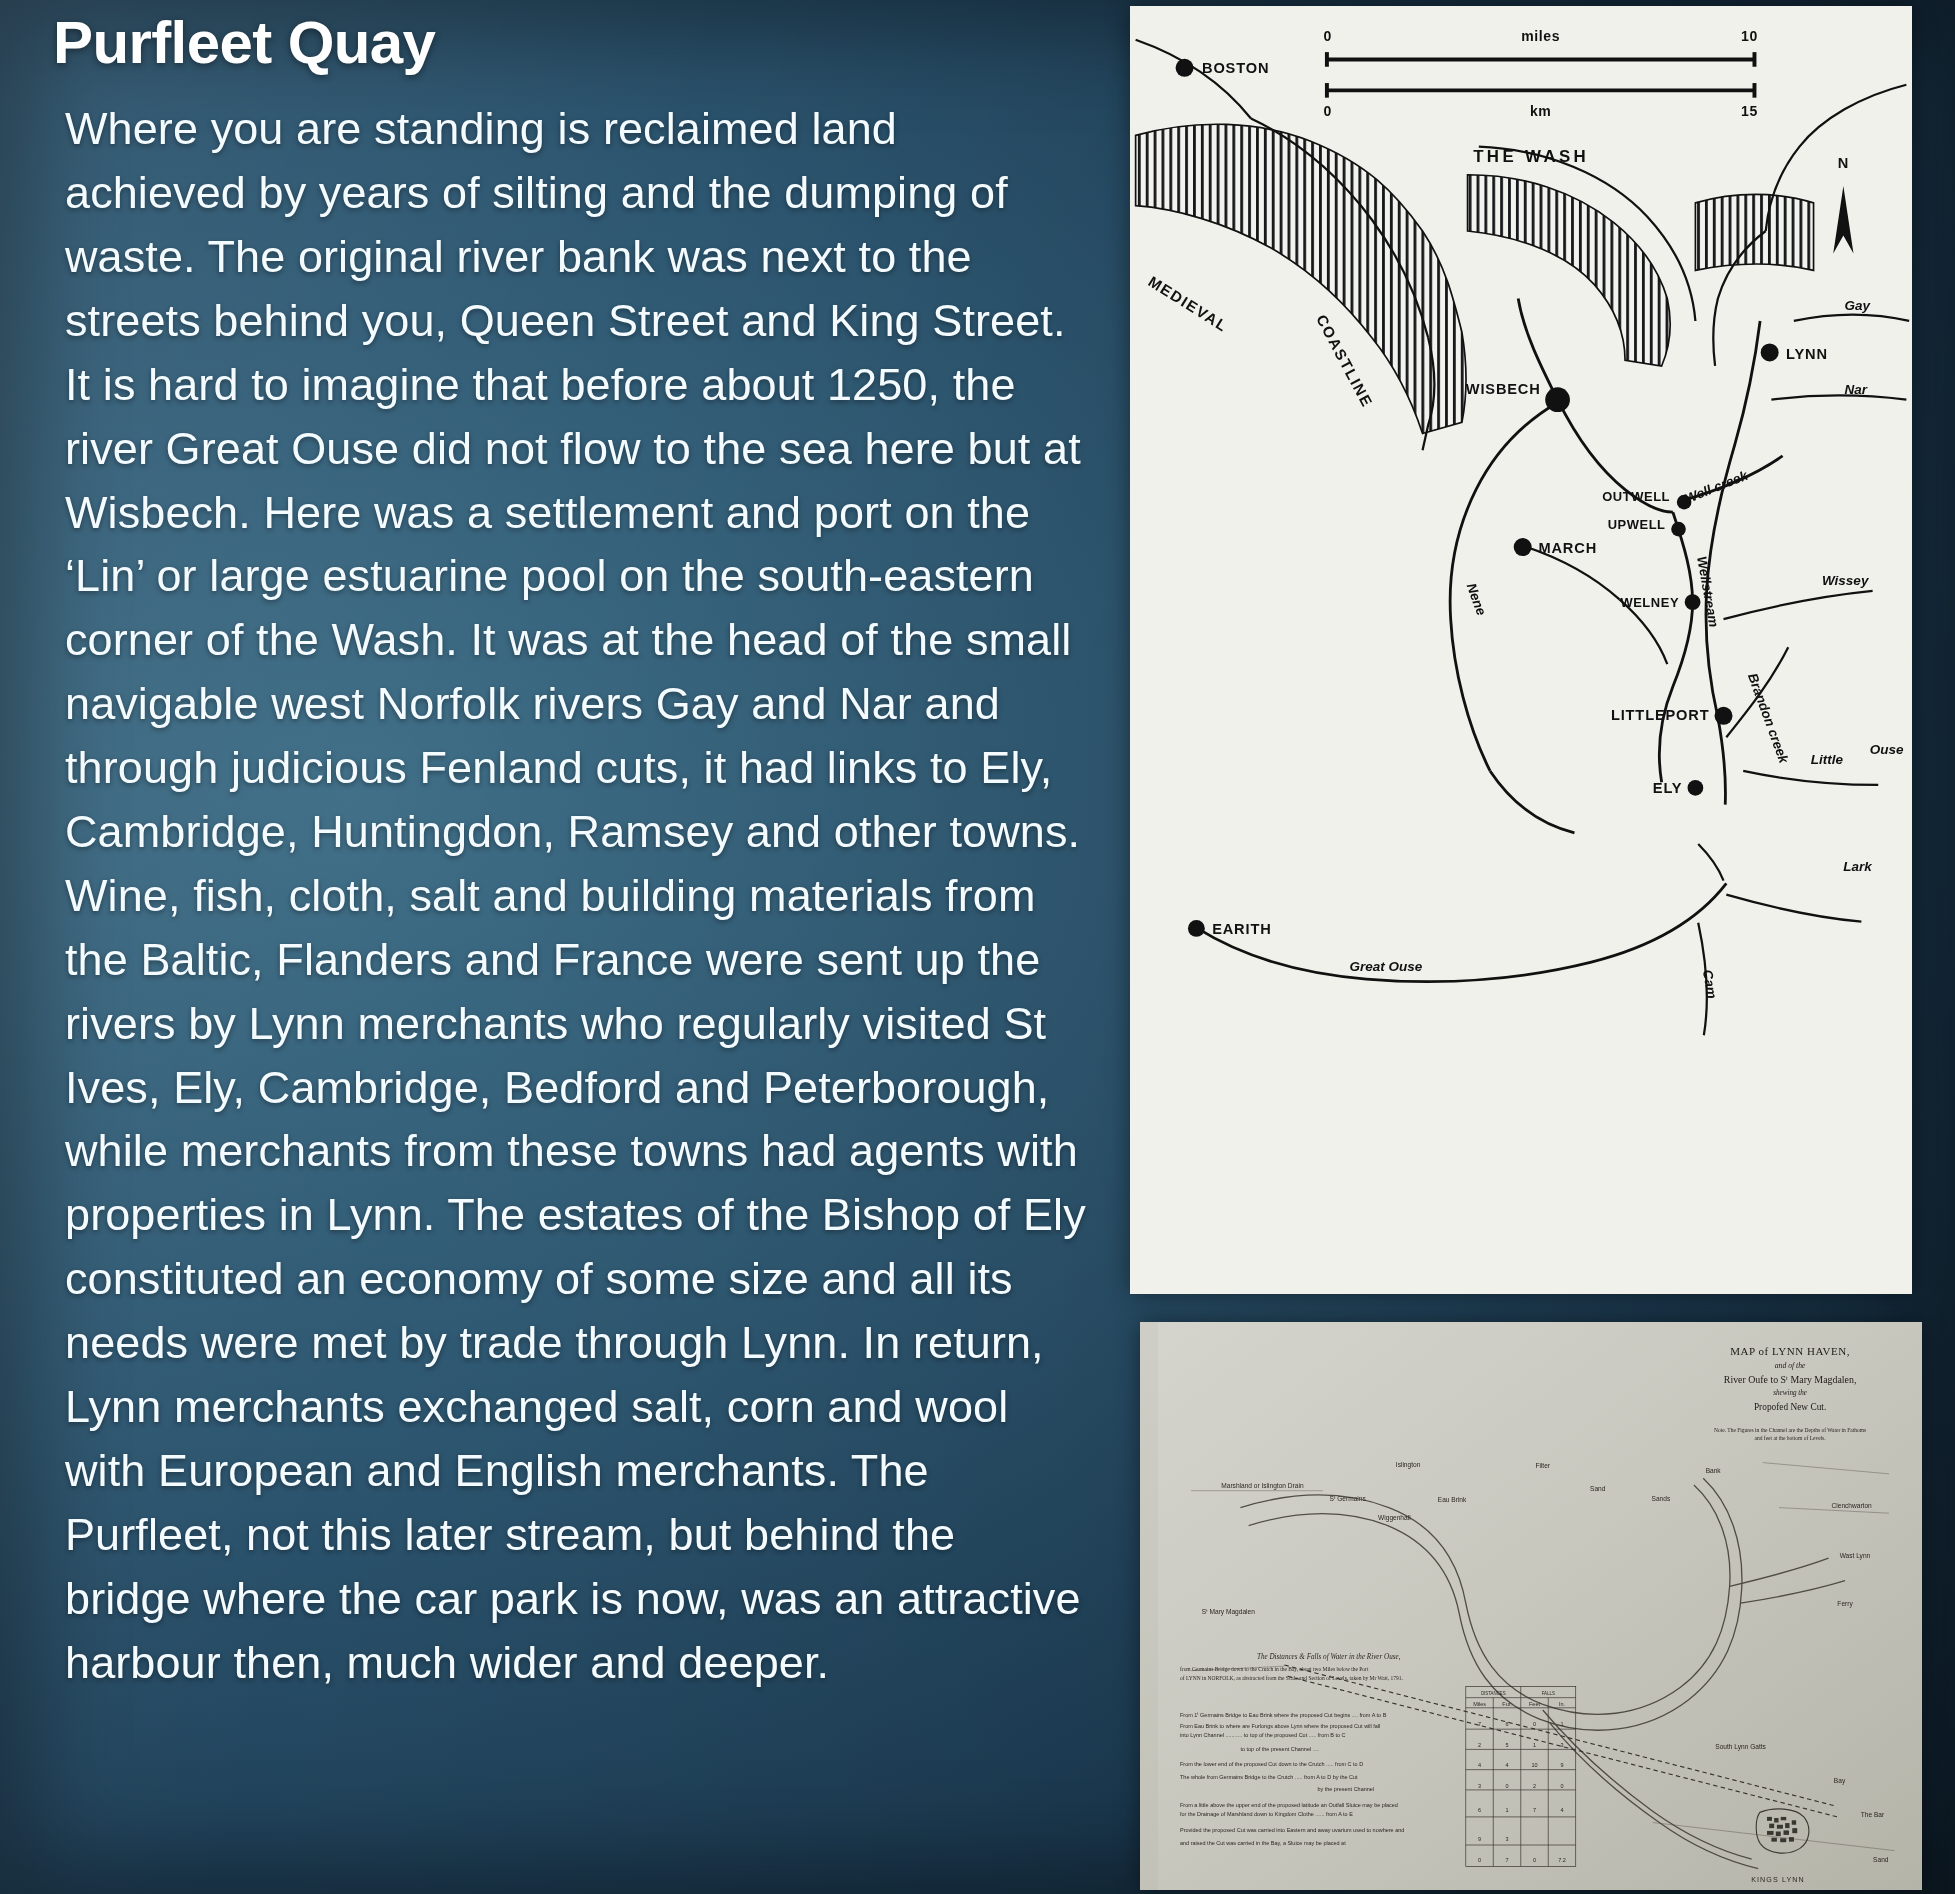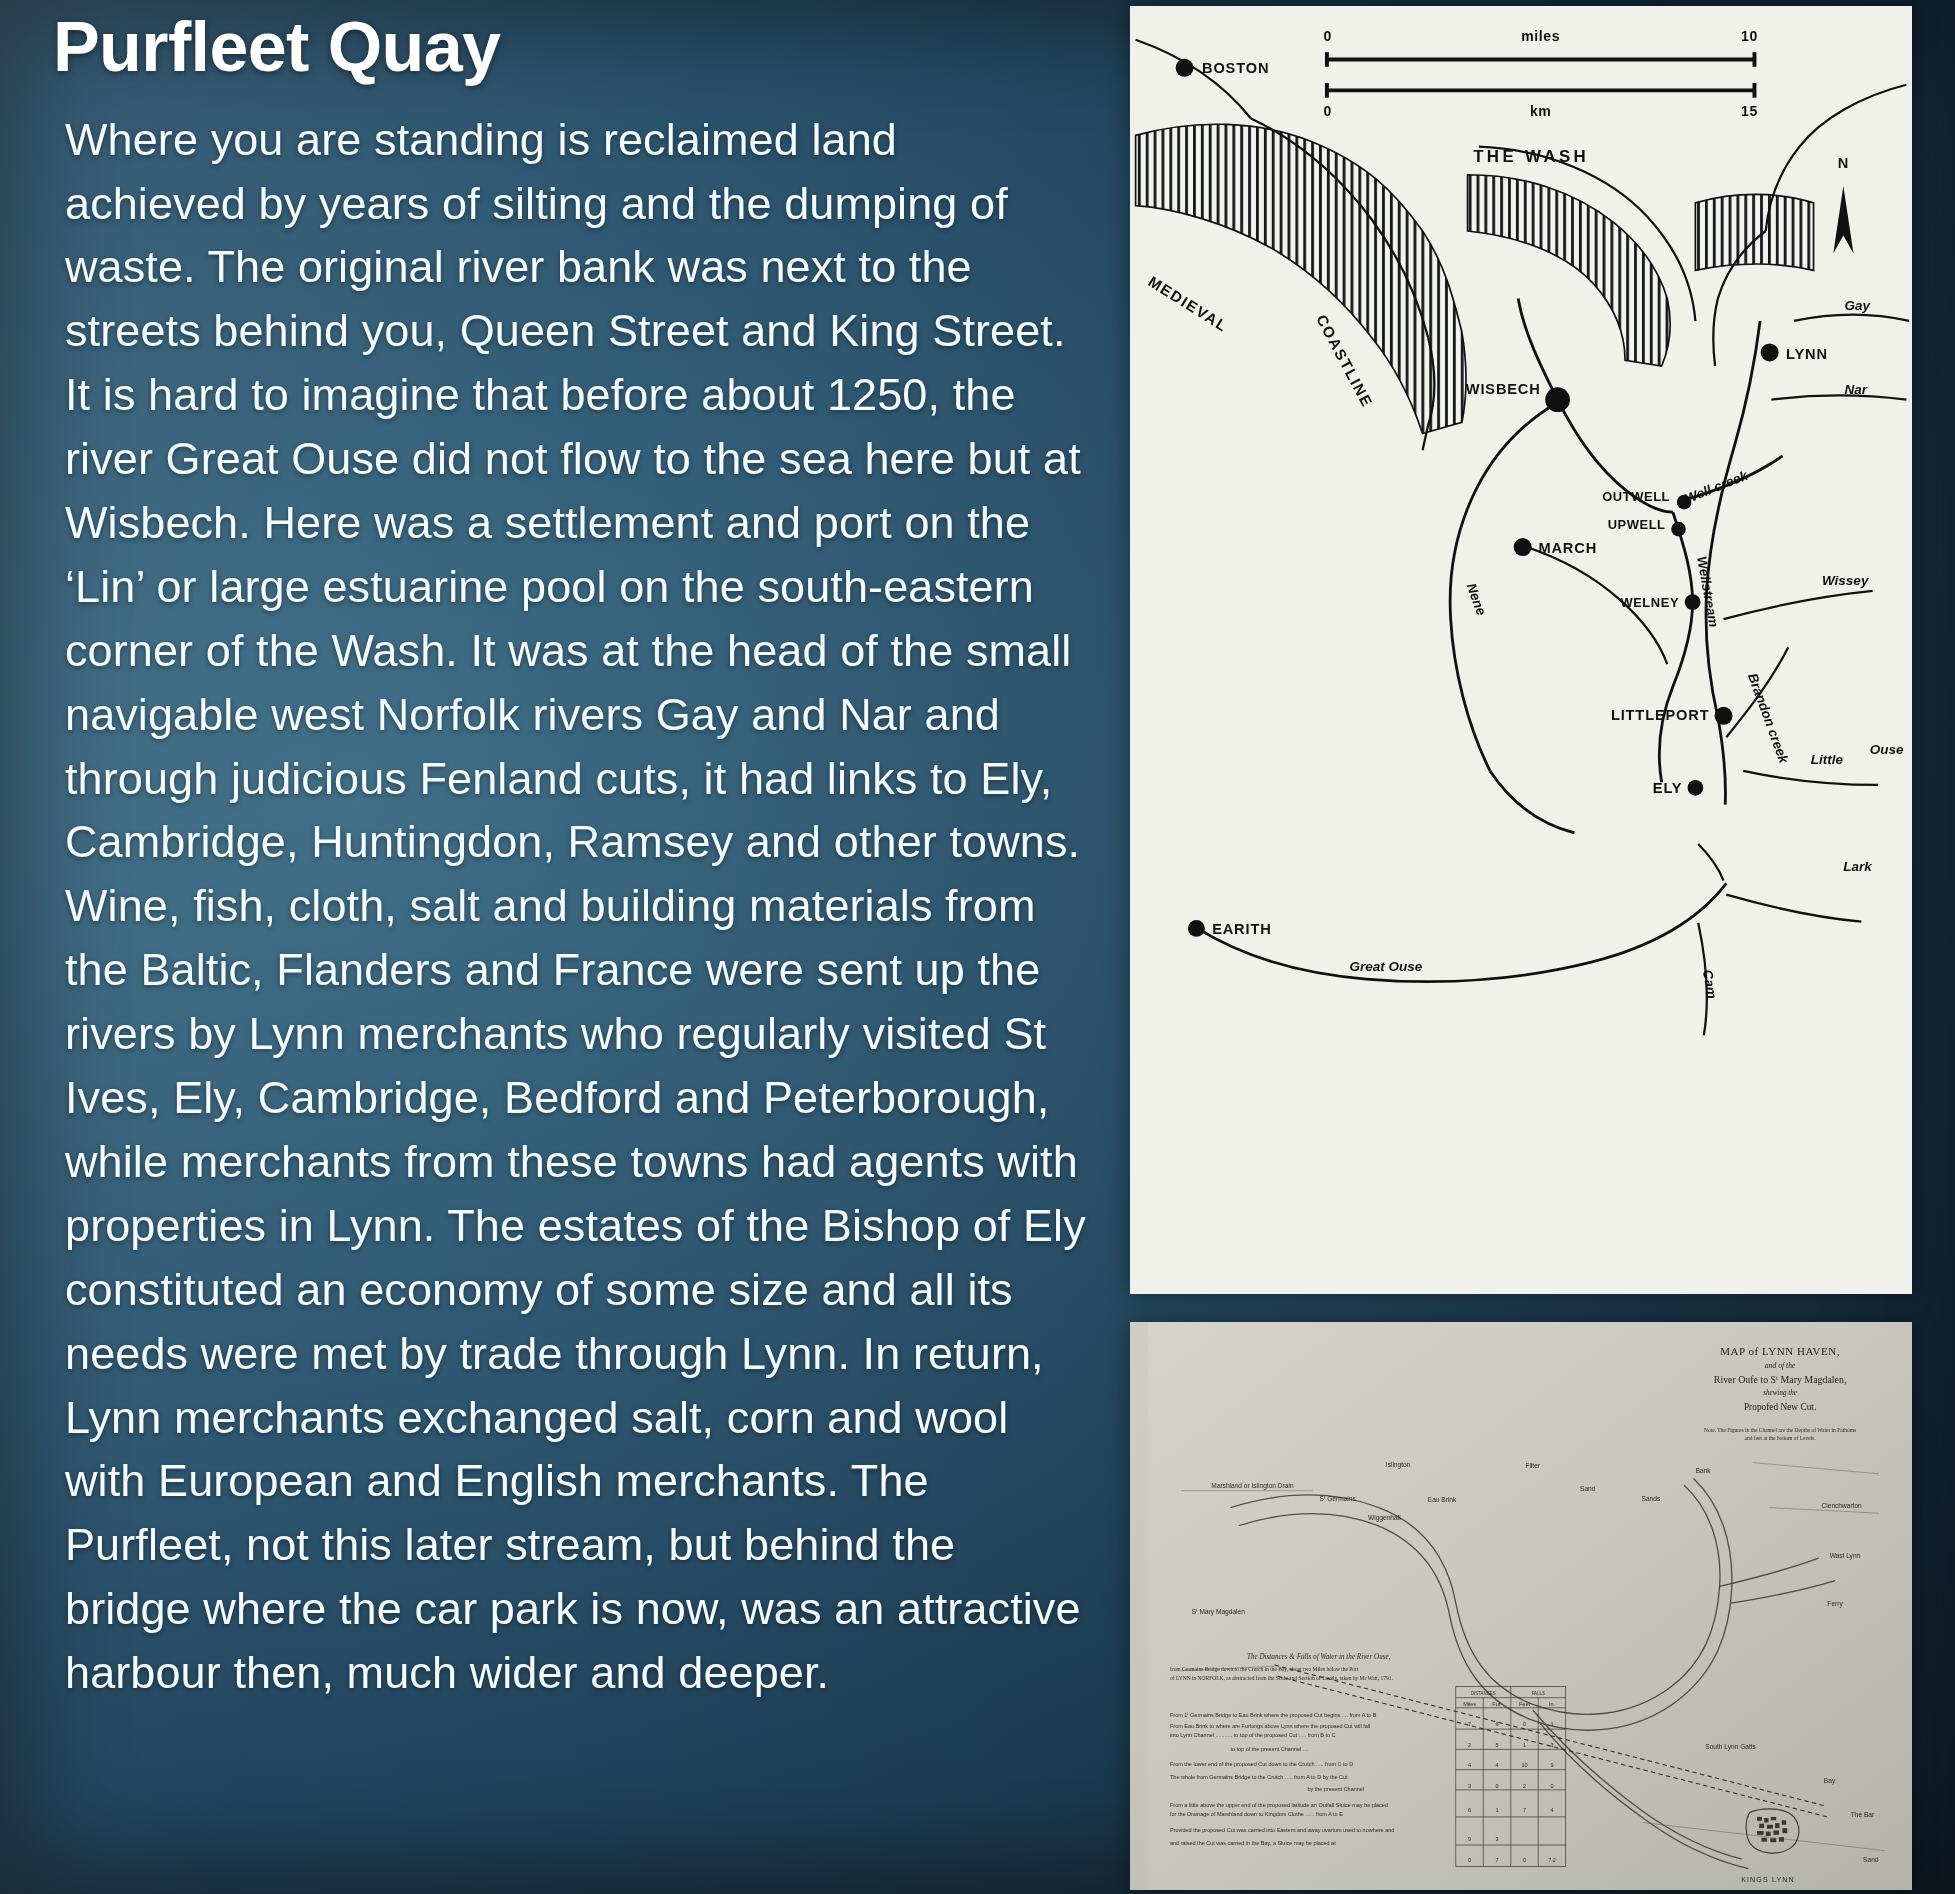--- a/index.html
+++ b/index.html
@@ -37,21 +37,21 @@
   
   .text-col {
     position: absolute;
     left: 53px;
     top: 11.2px;
     width: 1046px;
     z-index: 3;
   }
   .panel-title {
     color: #ffffff;
-    font-size: 70px;
+    font-size: 60px;
     font-weight: bold;
     letter-spacing: -0.6px;
     line-height: 1.05;
     margin-bottom: 23px;
     text-shadow: 0 2.2px 7.9px rgba(0,0,0,0.45);
   }
   .panel-body {
     color: #f4fbff;
     font-size: 45px;
     line-height: 1.42;
@@ -71,21 +71,21 @@
   }
 
   .fig {
     position: absolute;
     background: #e9e9e4;
     overflow: hidden;
     box-shadow: 0 0 22.5px rgba(0,0,0,0.45);
   }
   .fig-top { left: 14px; top: 5.6px; width: 782px; height: 1288px;
              background: linear-gradient(160deg,#f2f2ee 0%, #e4e4df 55%, #dcdcd6 100%); }
-  .fig-bottom { left: 14px; top: 1322px; width: 782px; height: 568px;
+  .fig-bottom { left: 24px; top: 1322px; width: 782px; height: 568px;
              background: linear-gradient(150deg,#cfcec6 0%, #c6c5bc 40%, #b9b8ae 100%); padding-left: 18px; }
 
   .fig svg { display: block; width: 100%; height: 100%; }
 
   .cap-hidden { position:absolute; width:0.6px; height:0.6px; overflow:hidden; clip:rect(0 0 0 0); }
 
   
   text { font-family: "Liberation Sans", sans-serif; }
   .mlabel { font-size: 26px; font-weight: bold; fill: #111; letter-spacing: 1.5px; }
   .mlabel-sm { font-size: 23px; font-weight: bold; fill: #111; letter-spacing: 1px; }

